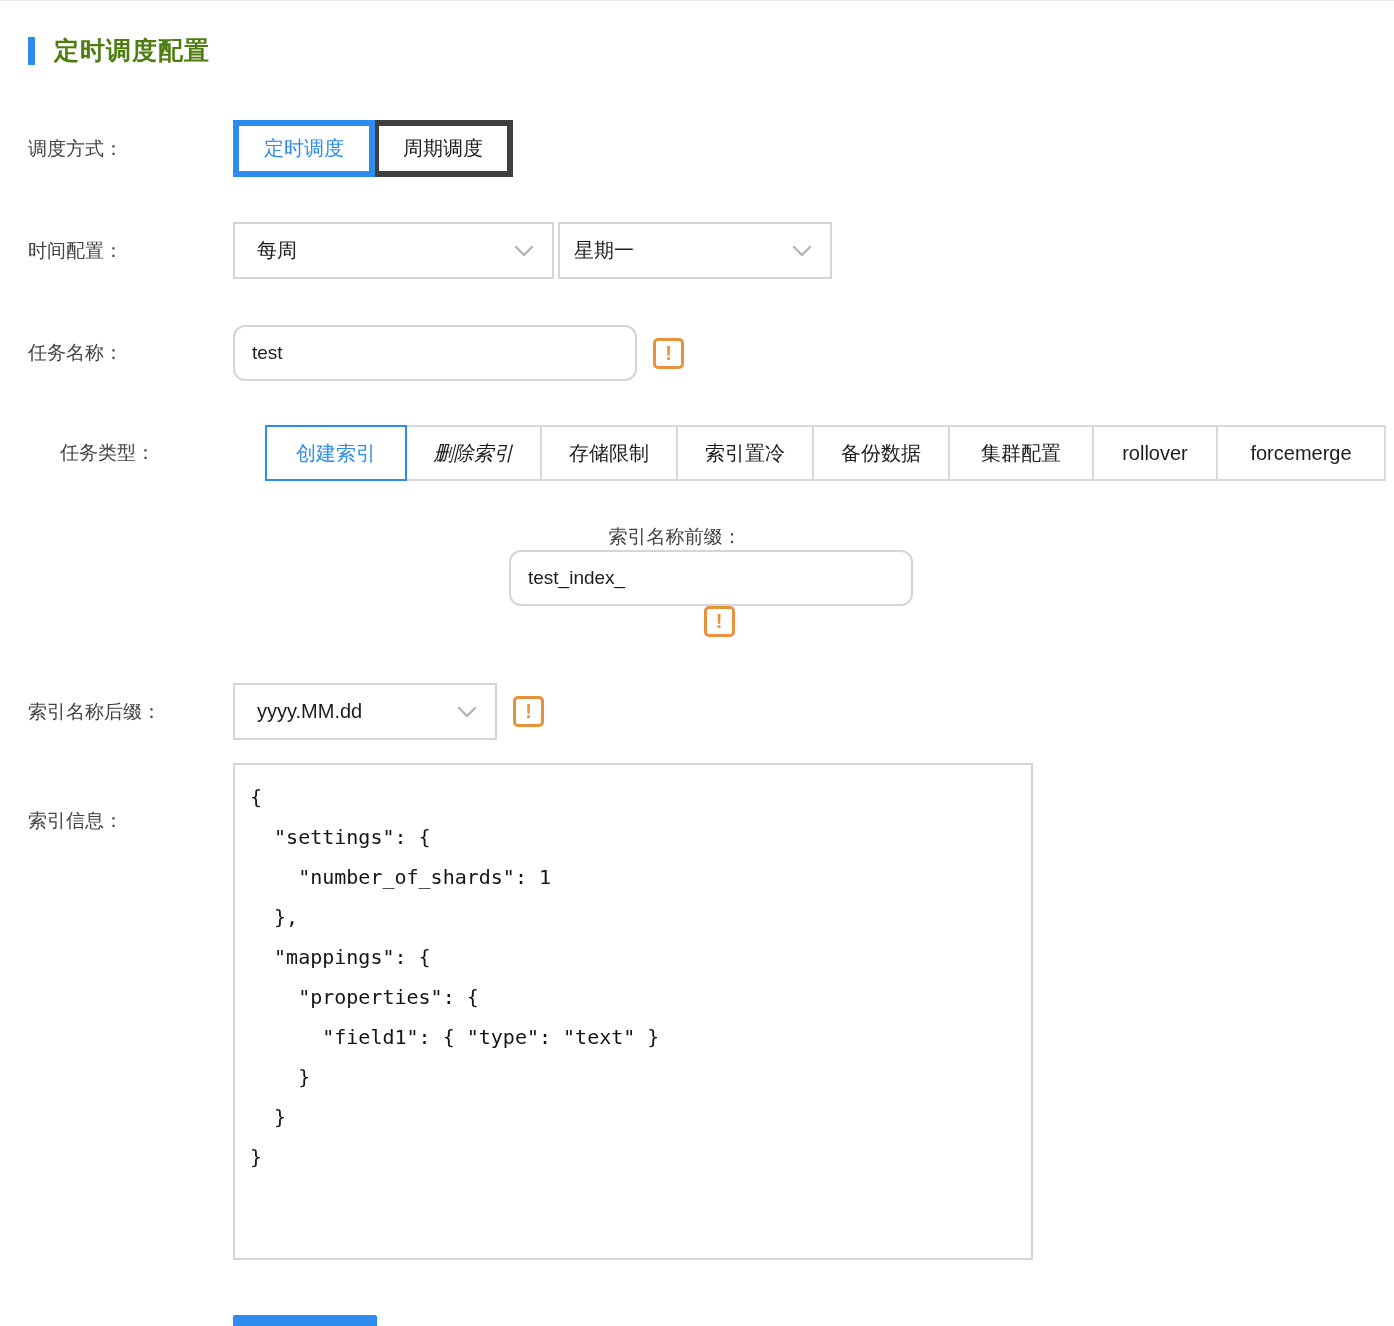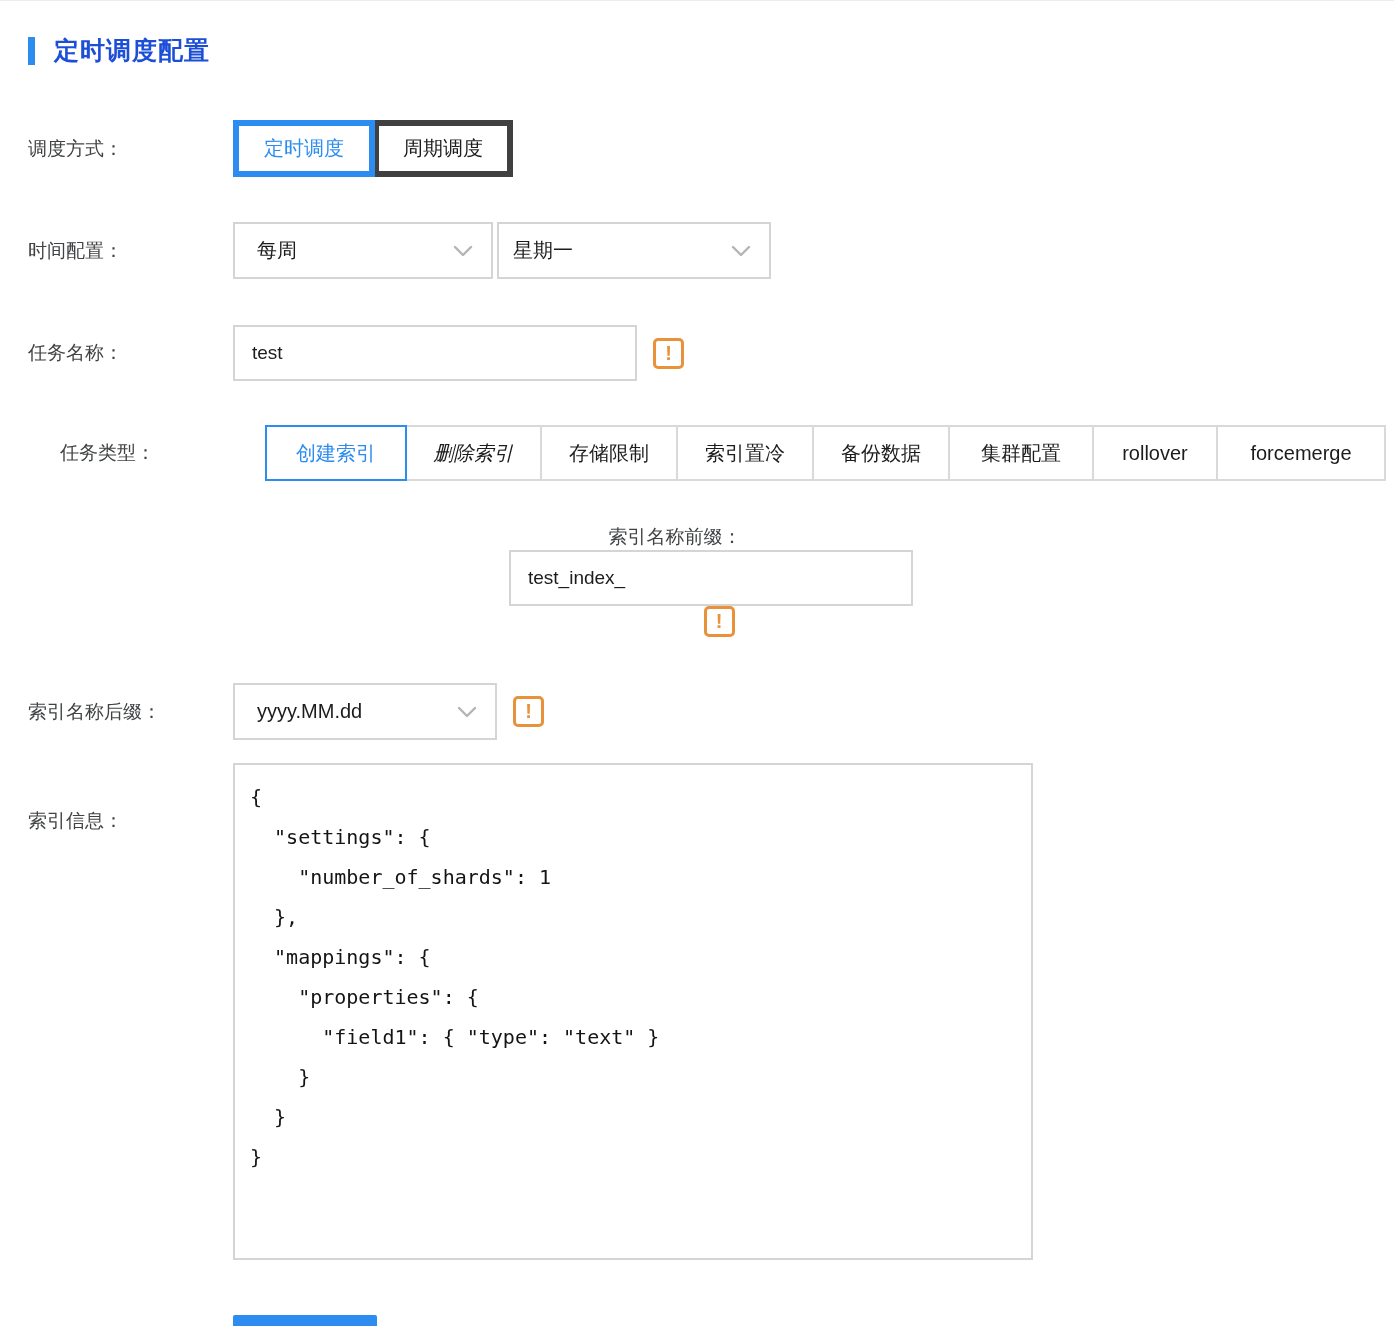--- a/index.html
+++ b/index.html
@@ -8,21 +8,21 @@
     width: 1394px; height: 1326px; overflow: hidden;
     background: #ffffff;
     font-family: "Liberation Sans", "DejaVu Sans", sans-serif;
     color: #1c1c1c;
     border-top: 1px solid #ececec;
   }
   .page { padding: 33px 0 0 28px; }
 
   .title-row { display: flex; align-items: center; margin-bottom: 53px; }
   .accent-bar { width: 7px; height: 28px; background: #2d8cf0; margin-right: 19px; flex-shrink: 0; }
-  .page-title { font-size: 25px; font-weight: 600; margin: 0; letter-spacing: 1px; color: #1d4ed8; }
+  .page-title { font-size: 25px; font-weight: 600; margin: 0; letter-spacing: 1px; color: #4d7c0f; }
 
   .row { display: flex; align-items: center; margin-bottom: 45px; }
   .row-label { width: 205px; flex-shrink: 0; font-size: 19px; color: #404244; }
 
   
   .tab-group { display: flex; }
   .tab {
     height: 57px; min-width: 142px; padding: 0 24px;
     background: #fff; border: 6px solid #404040;
     font-size: 20px; font-family: inherit; color: #1c1c1c;
@@ -31,36 +31,36 @@
   }
   .tab + .tab { margin-left: -2px; min-width: 136px; }
   .tab.selected { border-color: #2d8cf0; color: #2d8cf0; position: relative; z-index: 2; }
 
   
   .select {
     height: 57px; background: #fff; border: 2px solid #d5d5d5;
     display: flex; align-items: center; justify-content: space-between;
     padding: 0 18px 0 22px; font-size: 20px; cursor: pointer;
   }
-  .sel-frequency { width: 260px; }
+  .sel-frequency { width: 321px; }
   .sel-weekday  { width: 274px; margin-left: 4px; padding-left: 14px; }
   .sel-suffix   { width: 264px; }
   .chevron { display: flex; align-items: center; }
   .timepicker {
     width: 350px; height: 57px; margin-left: 8px;
     background: #fff; border: 2px solid #d5d5d5;
     display: flex; align-items: center; padding-left: 20px; cursor: pointer;
   }
   .clock { display: flex; align-items: center; }
   .time-value { font-size: 20px; margin-left: 29px; letter-spacing: 0.5px; }
 
   
   .text-input {
     width: 404px; height: 56px; background: #fff;
-    border: 2px solid #d5d5d5; border-radius: 0;
+    border: 2px solid #d5d5d5; border-radius: 12px;
     font-size: 19px; font-family: inherit; color: #1c1c1c;
     padding: 0 17px; outline: none;
   }
 
   
   .warn {
     width: 31px; height: 31px; margin-left: 16px; flex-shrink: 0;
     border: 3px solid #e8923c; border-radius: 5px; background: #fff;
     color: #e8923c; font-size: 20px; font-weight: 700;
     display: flex; align-items: center; justify-content: center;

